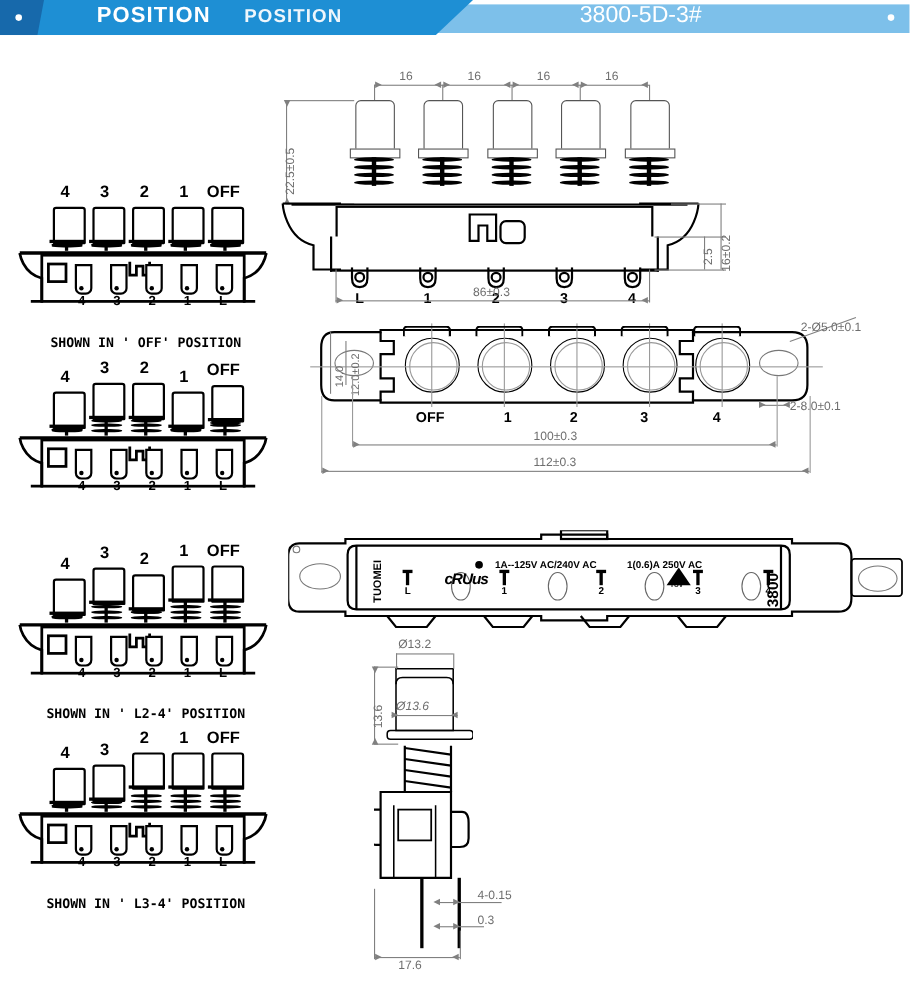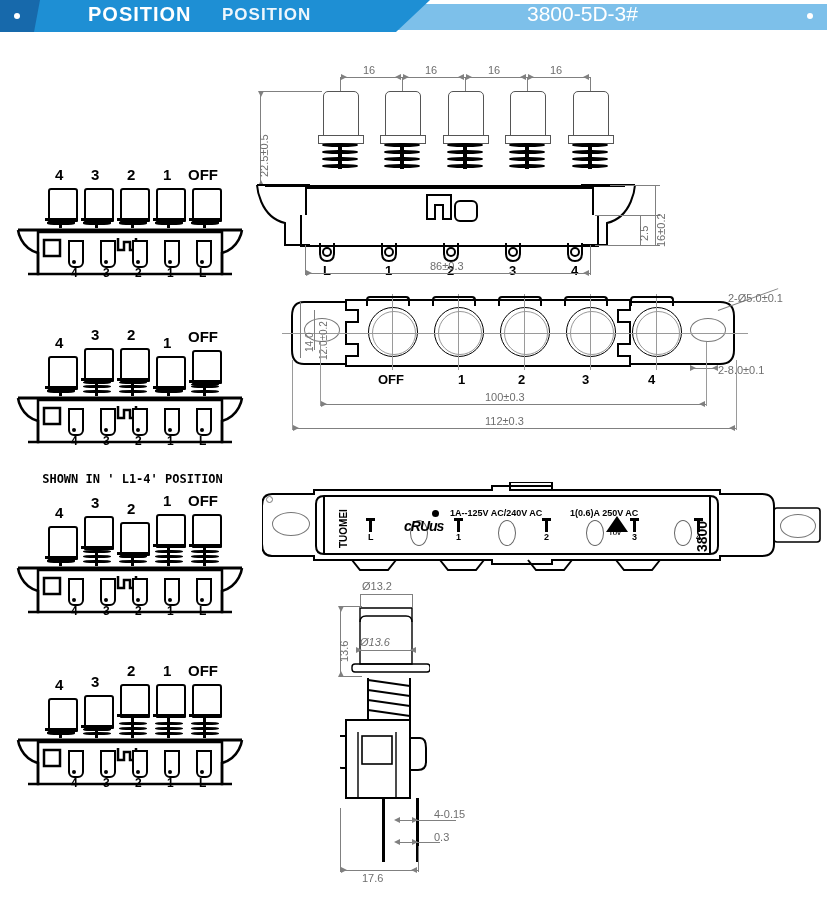--- a/index.html
+++ b/index.html
@@ -192,20 +192,21 @@
       </div>
       <div class="pinnum" style="left: 125px; top: 116px;">2</div>
       <div class="pin" style="left: 154px; top: 90px;">
         <div class="dot"></div>
       </div>
       <div class="pinnum" style="left: 157px; top: 116px;">1</div>
       <div class="pin" style="left: 186px; top: 90px;">
         <div class="dot"></div>
       </div>
       <div class="pinnum" style="left: 189px; top: 116px;">L</div>
+      <div class="cap">SHOWN IN ' OFF' POSITION</div>
     </div>
     <div class="sw" style="left: 10px; top: 318px;">
       <div class="btnnum" style="left: 45px; top: 16px;">4</div>
       <div class="btn" style="left: 38px; top: 38px;"></div>
       <div class="flange" style="left: 35px; top: 68px; width: 32px;"></div>
       <div class="spring" style="left: 37px; top: 71px; height: 7px;">
         <div class="stem" style="height:7px"></div>
         <i style="top:0px"></i>
         <i style="top:0px"></i>
         <i style="top:1px"></i>
@@ -267,21 +268,20 @@
       </div>
       <div class="pinnum" style="left: 125px; top: 116px;">2</div>
       <div class="pin" style="left: 154px; top: 90px;">
         <div class="dot"></div>
       </div>
       <div class="pinnum" style="left: 157px; top: 116px;">1</div>
       <div class="pin" style="left: 186px; top: 90px;">
         <div class="dot"></div>
       </div>
       <div class="pinnum" style="left: 189px; top: 116px;">L</div>
-      <div class="cap">SHOWN IN ' L1-4' POSITION</div>
     </div>
     <div class="sw" style="left: 10px; top: 488px;">
       <div class="btnnum" style="left: 45px; top: 16px;">4</div>
       <div class="btn" style="left: 38px; top: 38px;"></div>
       <div class="flange" style="left: 35px; top: 68px; width: 32px;"></div>
       <div class="spring" style="left: 37px; top: 71px; height: 7px;">
         <div class="stem" style="height:7px"></div>
         <i style="top:0px"></i>
         <i style="top:0px"></i>
         <i style="top:1px"></i>
@@ -343,20 +343,21 @@
       </div>
       <div class="pinnum" style="left: 125px; top: 116px;">2</div>
       <div class="pin" style="left: 154px; top: 90px;">
         <div class="dot"></div>
       </div>
       <div class="pinnum" style="left: 157px; top: 116px;">1</div>
       <div class="pin" style="left: 186px; top: 90px;">
         <div class="dot"></div>
       </div>
       <div class="pinnum" style="left: 189px; top: 116px;">L</div>
+      <div class="cap">SHOWN IN ' L2-4' POSITION</div>
     </div>
     <div class="sw" style="left: 10px; top: 660px;">
       <div class="btnnum" style="left: 45px; top: 16px;">4</div>
       <div class="btn" style="left: 38px; top: 38px;"></div>
       <div class="flange" style="left: 35px; top: 68px; width: 32px;"></div>
       <div class="spring" style="left: 37px; top: 71px; height: 7px;">
         <div class="stem" style="height:7px"></div>
         <i style="top:0px"></i>
         <i style="top:0px"></i>
         <i style="top:1px"></i>
@@ -418,20 +419,21 @@
       </div>
       <div class="pinnum" style="left: 125px; top: 116px;">2</div>
       <div class="pin" style="left: 154px; top: 90px;">
         <div class="dot"></div>
       </div>
       <div class="pinnum" style="left: 157px; top: 116px;">1</div>
       <div class="pin" style="left: 186px; top: 90px;">
         <div class="dot"></div>
       </div>
       <div class="pinnum" style="left: 189px; top: 116px;">L</div>
+      <div class="cap">SHOWN IN ' L3-4' POSITION</div>
     </div>
   </div>
 
 <div id="front-view" class="blk" style="left:255px;top:55px;width:470px;height:230px;">
 
   <div class="dim" style="left:85px;top:22px;width:250px;height:1px;"></div>
   <div class="ln" style="left:85px;top:22px;width:1px;height:60px;background:#808080;"></div>
   <div class="ln" style="left:147px;top:22px;width:1px;height:60px;background:#808080;"></div>
   <div class="ln" style="left:210px;top:22px;width:1px;height:60px;background:#808080;"></div>
   <div class="ln" style="left:272px;top:22px;width:1px;height:60px;background:#808080;"></div>

